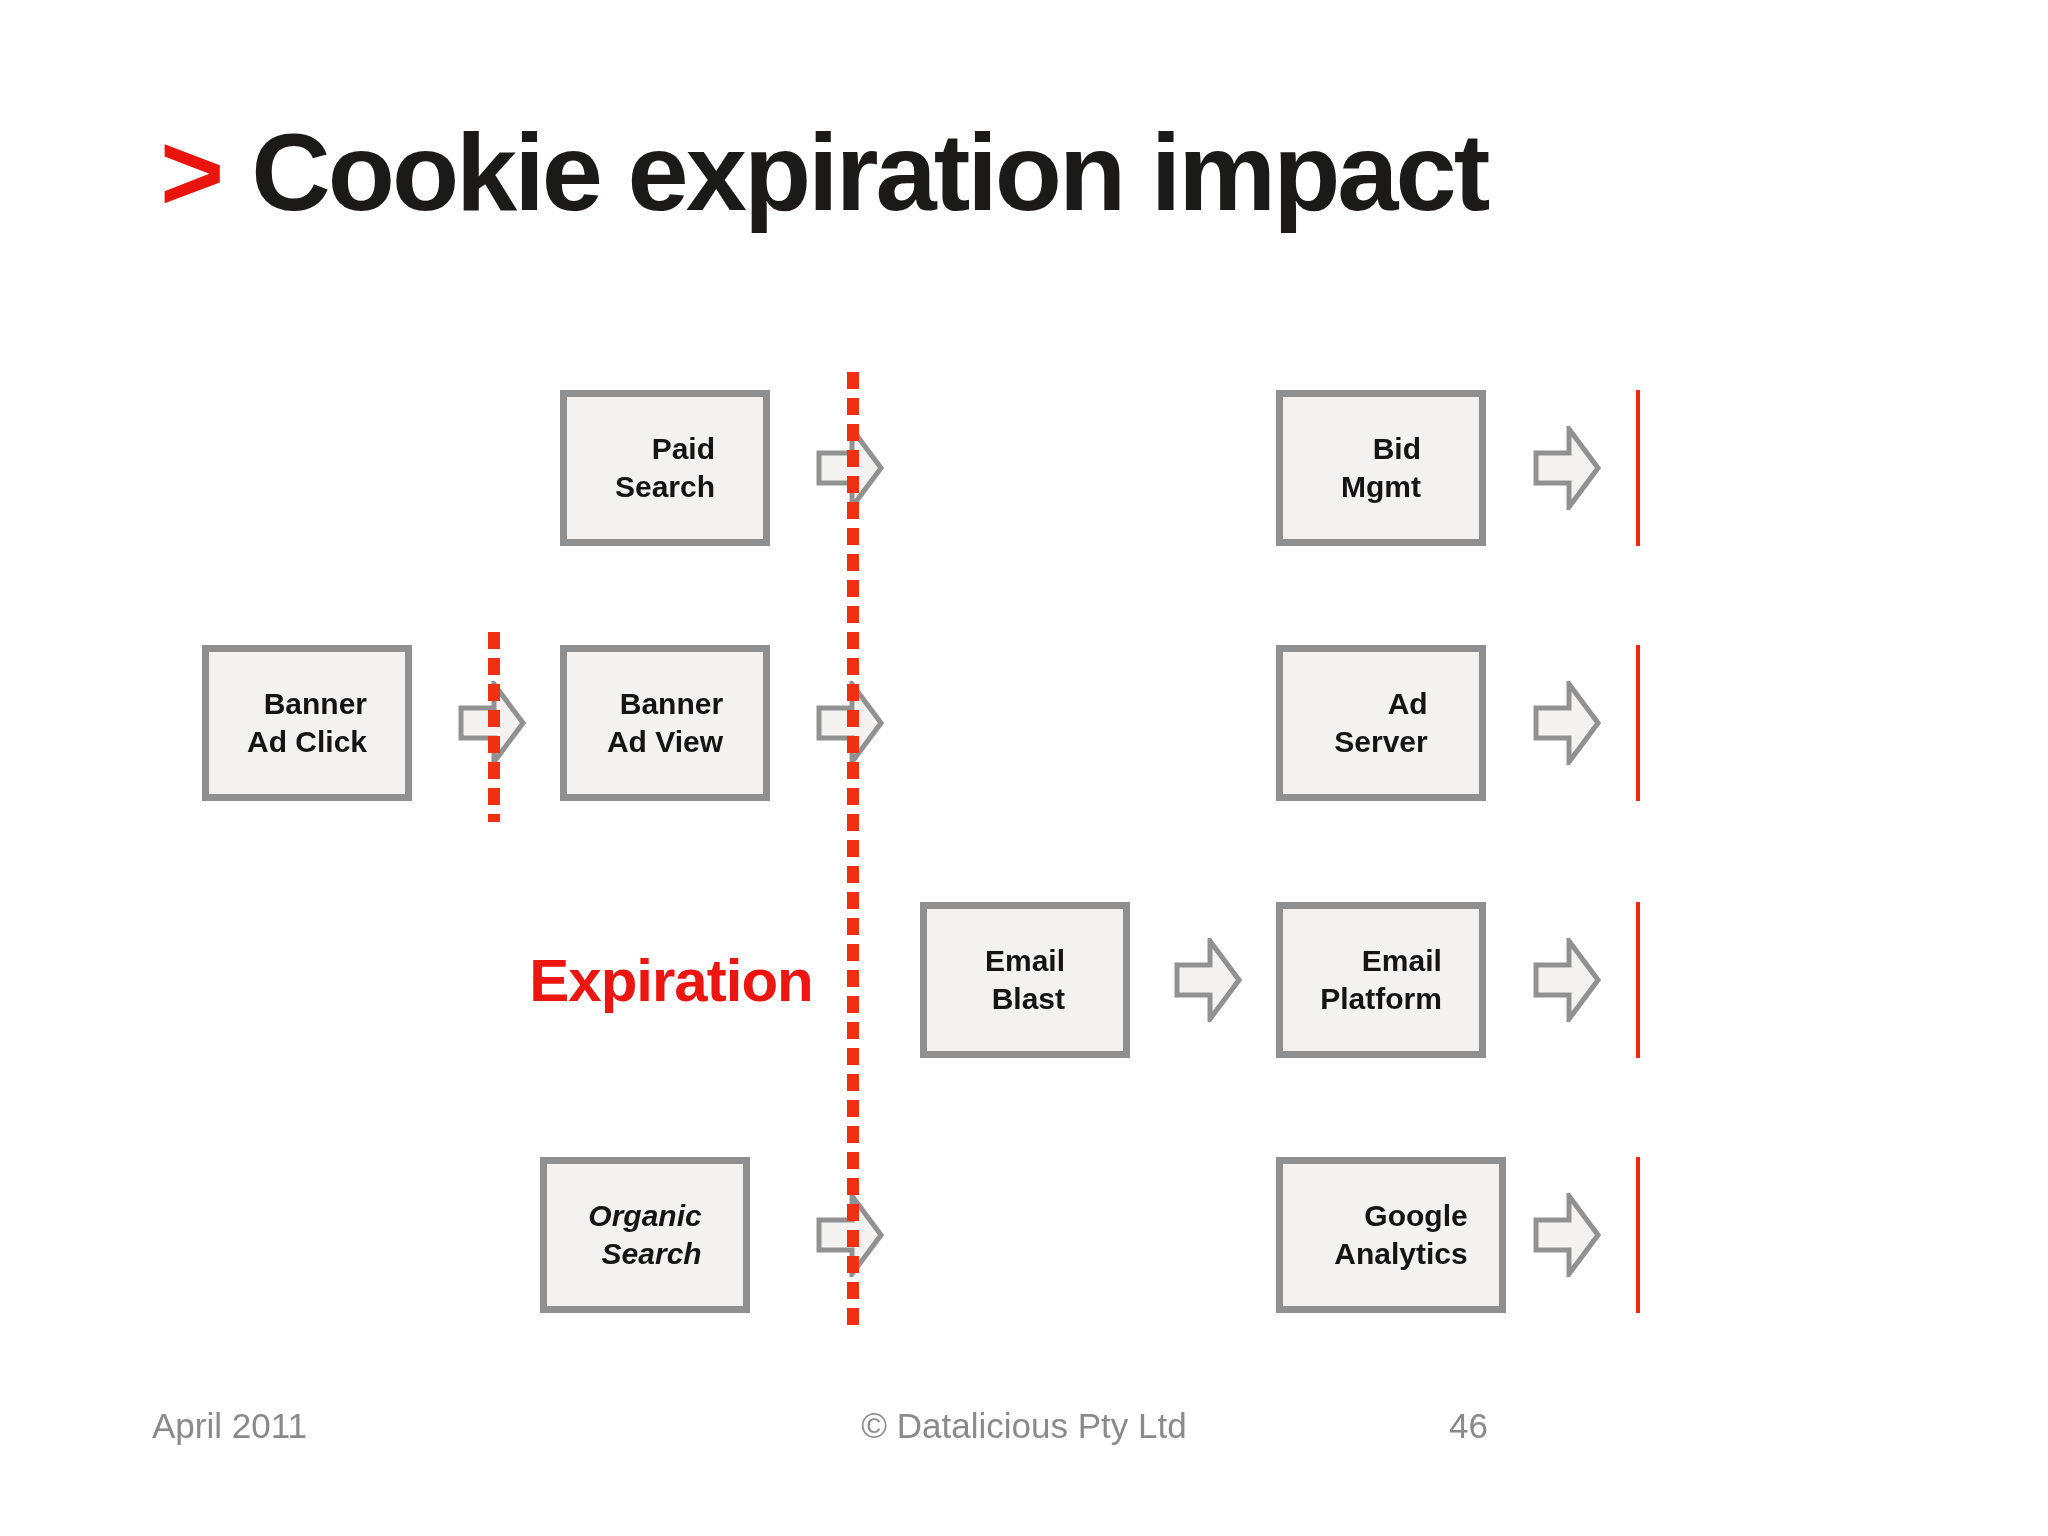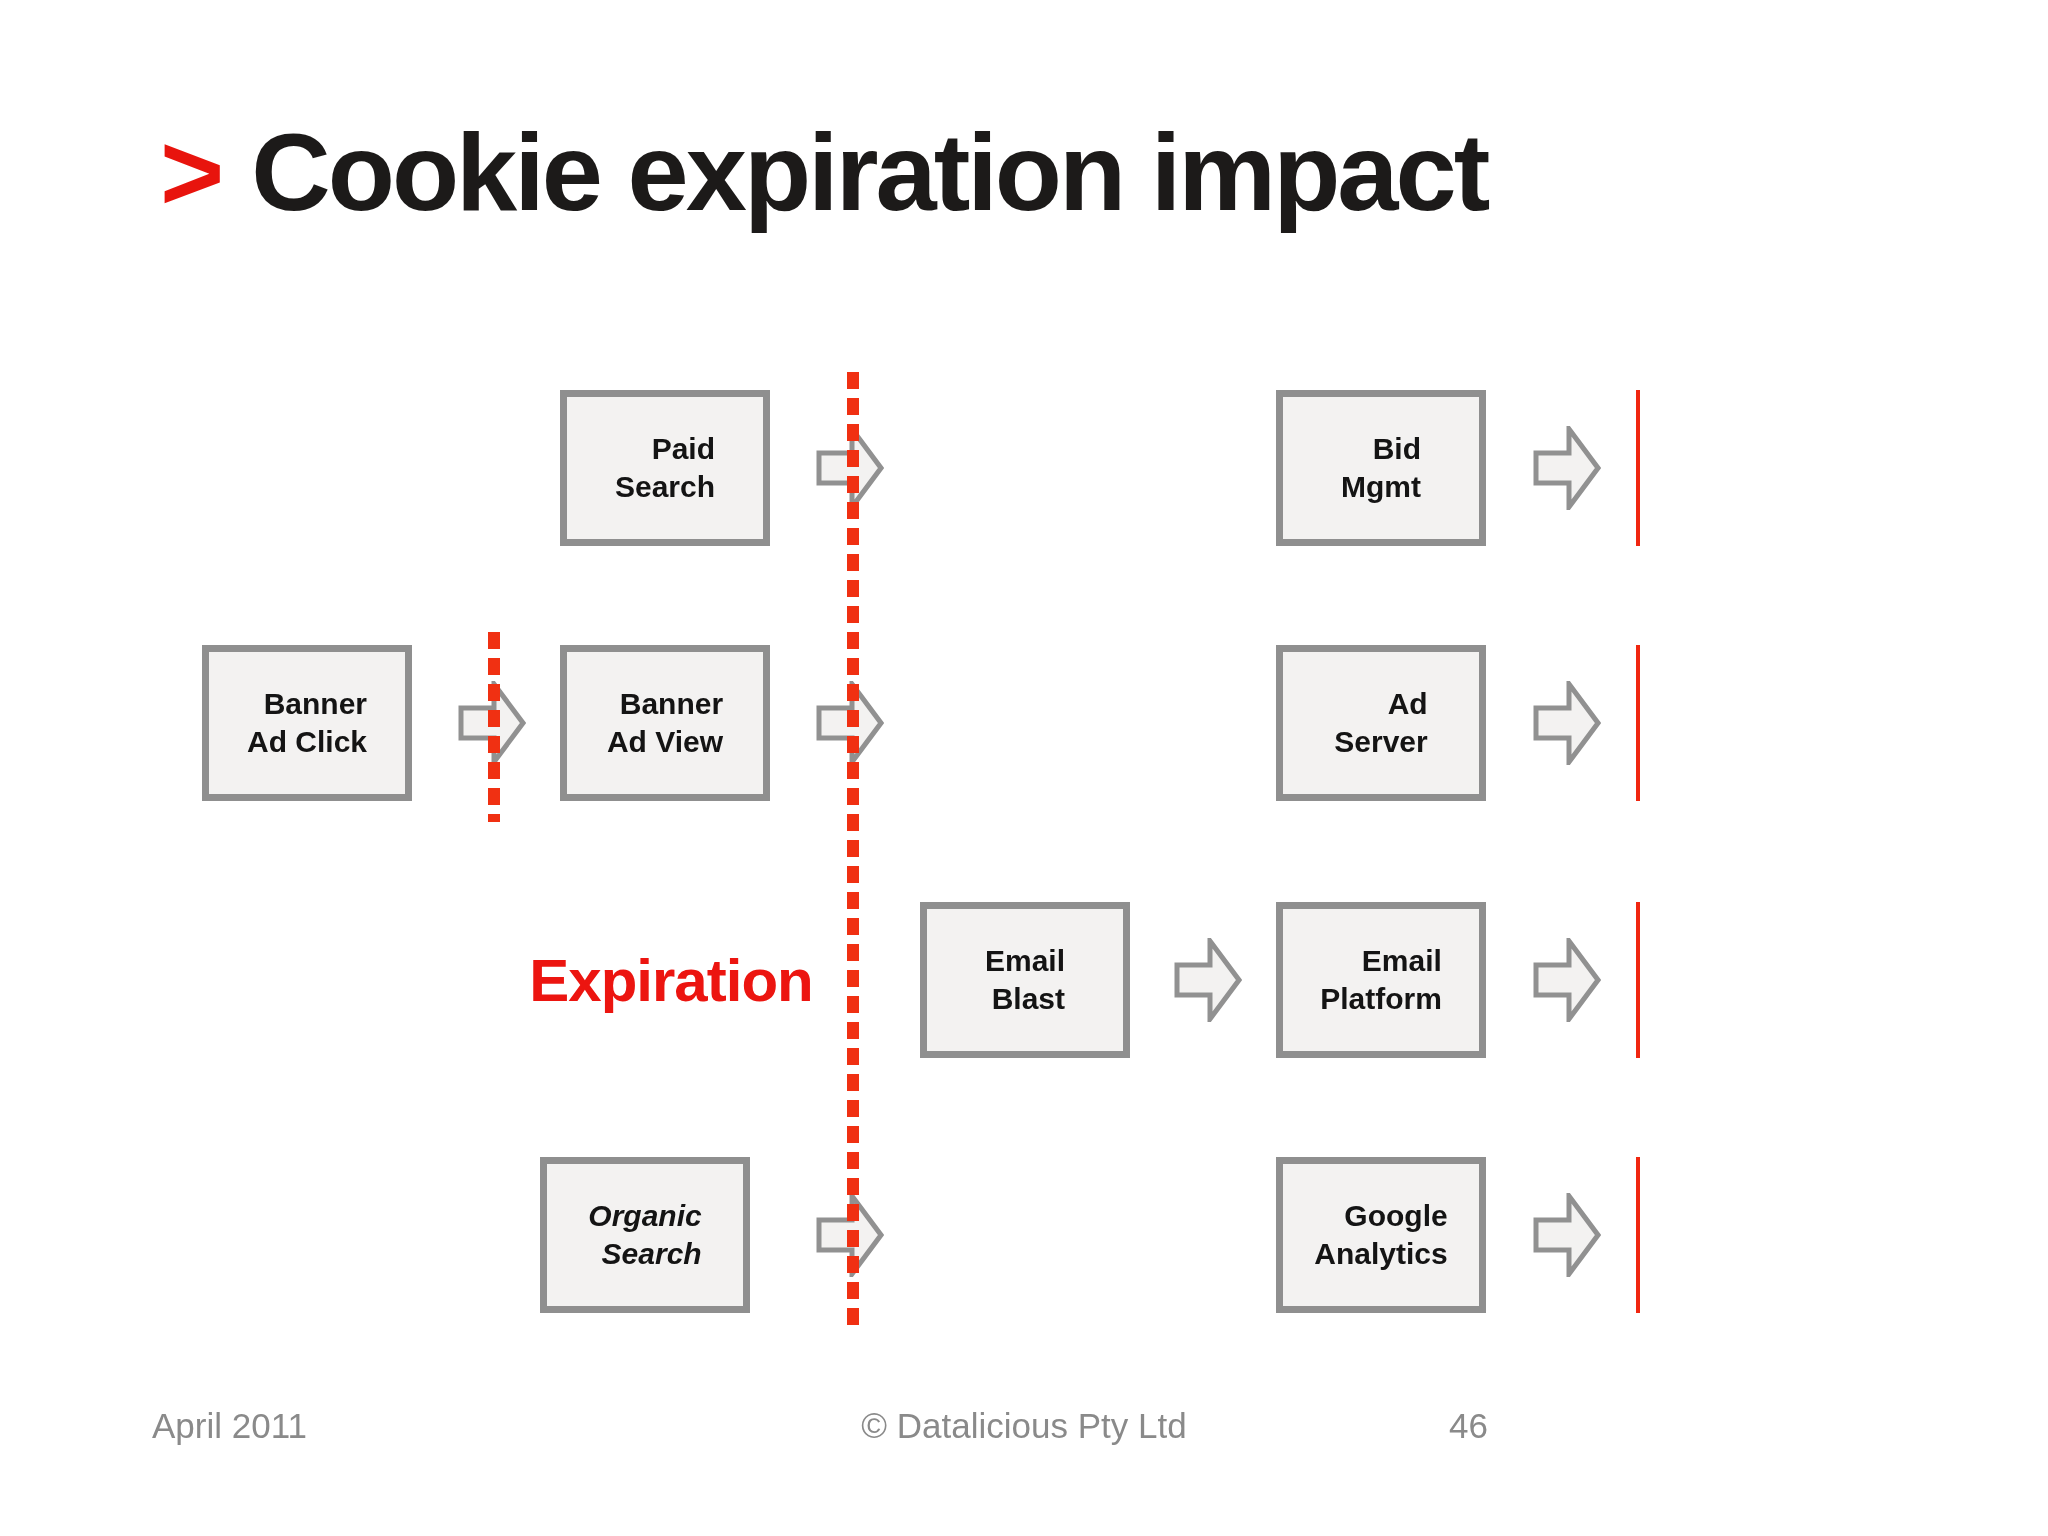--- a/index.html
+++ b/index.html
@@ -74,21 +74,21 @@
 Blast</div>
   <div class="node" style="left:540px; top:1157px;font-style:italic;">Organic
 Search</div>
 
   <div class="node" style="left:1276px; top:645px;">Ad
 Server</div>
   <div class="node" style="left:1276px; top:390px;">Bid
 Mgmt</div>
   <div class="node" style="left:1276px; top:902px;">Email
 Platform</div>
-  <div class="node" style="left:1276px; top:1157px;">Google
+  <div class="node" style="left:1276px; top:1157px;padding-left:20px;">Google
 Analytics</div>
 
   <div class="node dollar" style="left:1636px; top:390px;">$</div>
   <div class="node dollar" style="left:1636px; top:645px;">$</div>
   <div class="node dollar" style="left:1636px; top:902px;">$</div>
   <div class="node dollar" style="left:1636px; top:1157px;">$</div>
 
   <div class="arrow" style="left:458px; top:681px;">
     <svg viewBox="0 0 68 84">
         <polygon points="3,27 36,27 36,3 65,42 36,81 36,57 3,57" fill="#f3f2f1" stroke="#919191" stroke-width="5"></polygon>

